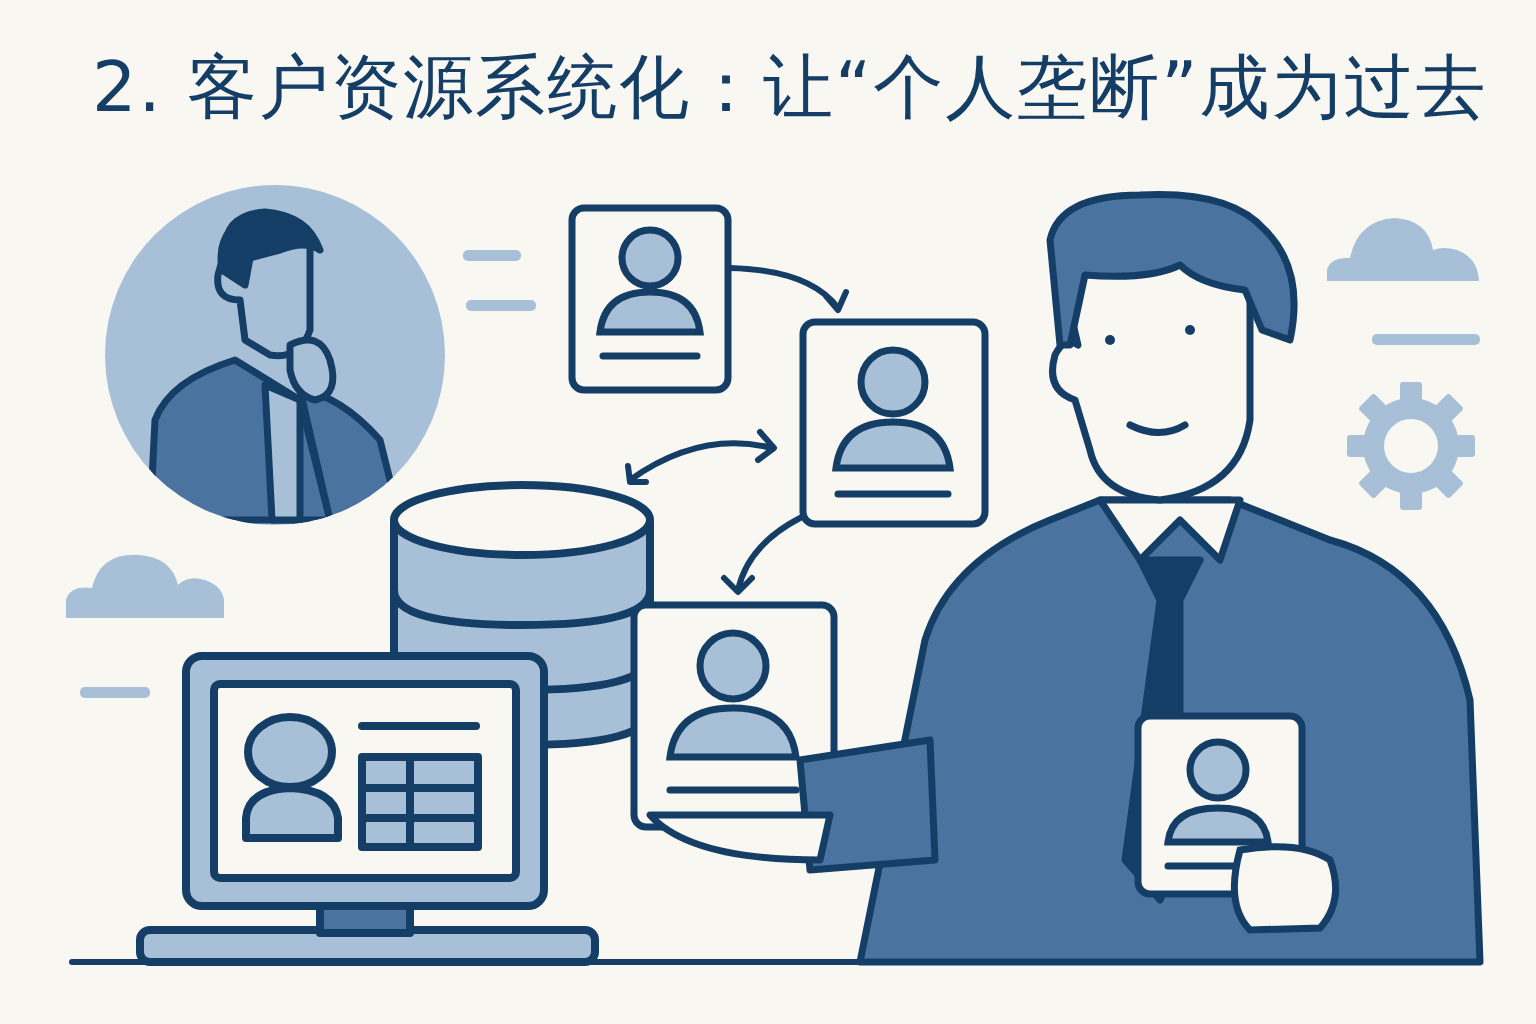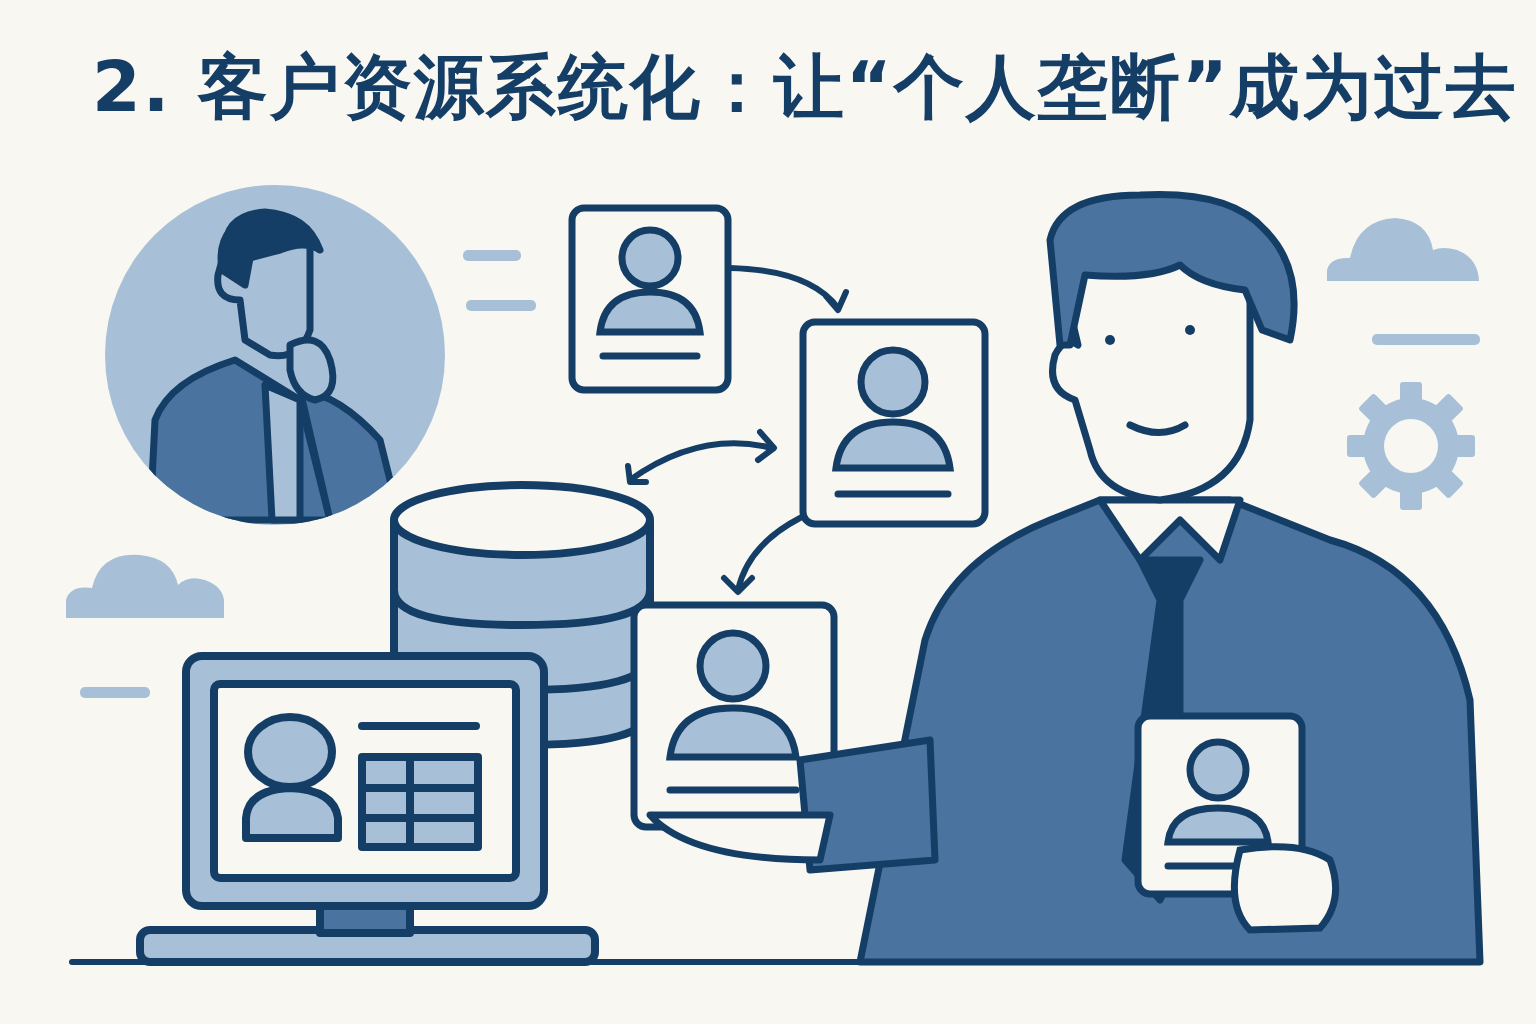--- a/index.html
+++ b/index.html
@@ -1,17 +1,17 @@
 <!DOCTYPE html>
 <html><head>
 <meta charset="utf-8">
 <style>
   html,body{margin:0;padding:0;background:#f8f7f2;}
   body{width:1536px;height:1024px;position:relative;overflow:hidden;font-family:"DejaVu Sans","Liberation Sans",sans-serif;}
-  .title{position:absolute;left:92px;top:52px;font-size:70px;font-weight:bold;color:#153e66;letter-spacing:2px;white-space:nowrap;line-height:1;}
+  .title{position:absolute;left:92px;top:52px;font-size:70px;font-weight:normal;color:#153e66;letter-spacing:2px;white-space:nowrap;line-height:1;}
   svg.scene{position:absolute;left:0;top:0;}
 </style>
 </head>
 <body>
 
 <div class="title">2. 客户资源系统化：让“个人垄断”成为过去</div>
 
 <svg class="scene" width="1536" height="1024" viewBox="0 0 1536 1024">
 
   <g fill="#a7c0d8">

